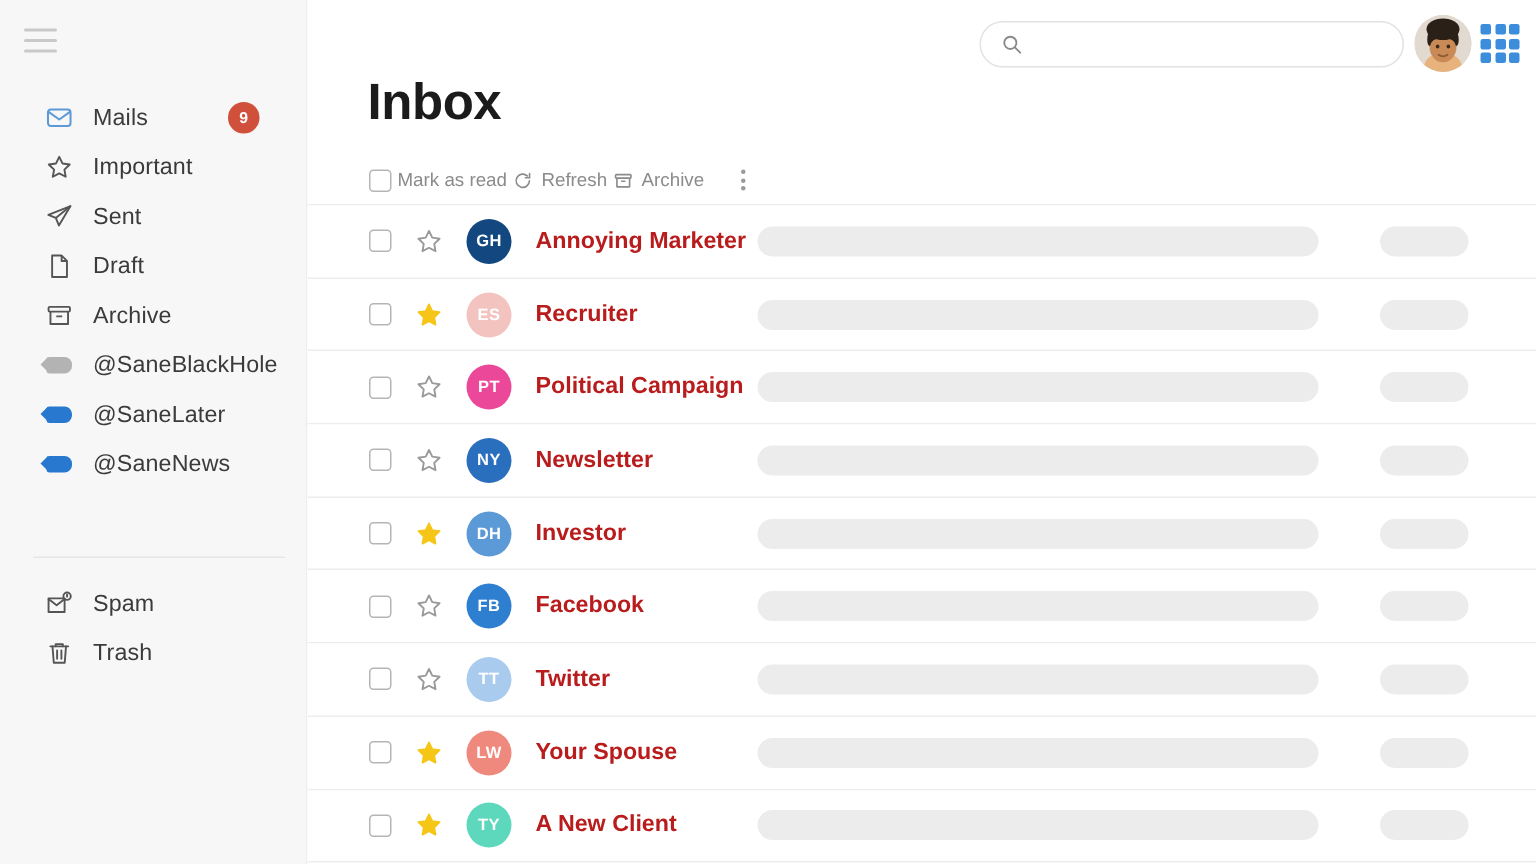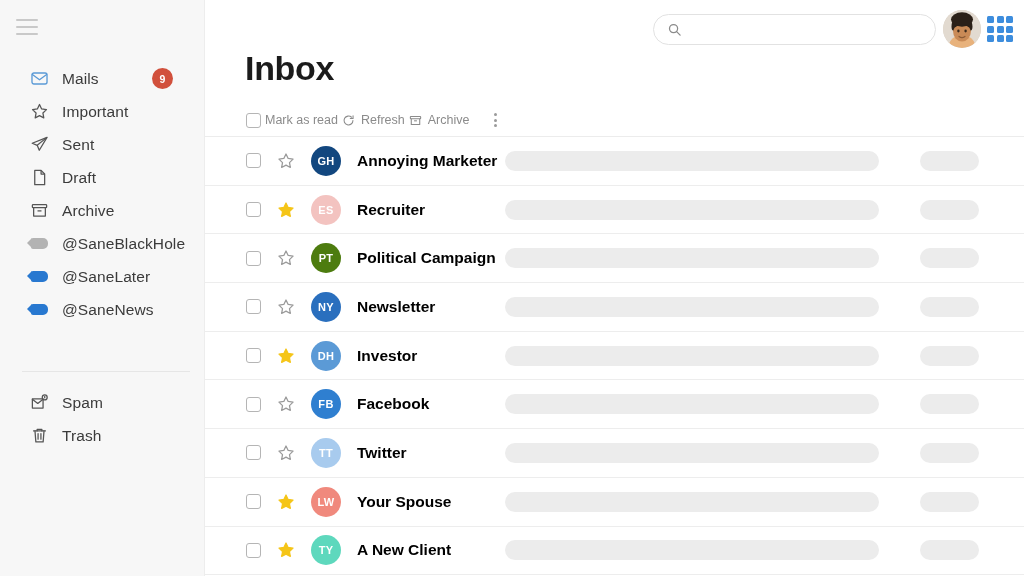--- a/index.html
+++ b/index.html
@@ -251,21 +251,21 @@
     font-size: 11px;
     font-weight: 700;
     letter-spacing: 0.3px;
   }
   .row-name {
     margin-left: 16px;
     width: 148px;
     flex: 0 0 148px;
     font-size: 15.5px;
     font-weight: 700;
-    color: #000000;
+    color: #b91c1c;
     white-space: nowrap;
     overflow: hidden;
   }
   .skel-long {
     width: 374px;
     height: 20px;
     border-radius: 10px;
     background: #ececec;
     flex: 0 0 374px;
   }
@@ -508,21 +508,21 @@
      <div class="skel-long"></div>
      <div class="skel-short"></div>
         </div>
         <div class="mail-row">
           <div class="row-check"></div>
      <div class="row-star">
             <svg width="18" height="18" viewBox="0 0 24 24" fill="none" stroke="#9a9a9a" stroke-width="1.7" stroke-linejoin="round">
               <path d="M12 2.6l2.9 6 6.5.92-4.75 4.6 1.13 6.48L12 17.55 6.22 20.6l1.13-6.48L2.6 9.52l6.5-.92z"></path>
             </svg>
           </div>
-     <div class="row-avatar" style="background:#4d7c0f;color:#ffffff;">PT</div>
+     <div class="row-avatar" style="background:#ec4899;color:#ffffff;">PT</div>
      <div class="row-name">Political Campaign</div>
      <div class="skel-long"></div>
      <div class="skel-short"></div>
         </div>
         <div class="mail-row">
           <div class="row-check"></div>
      <div class="row-star">
             <svg width="18" height="18" viewBox="0 0 24 24" fill="none" stroke="#9a9a9a" stroke-width="1.7" stroke-linejoin="round">
               <path d="M12 2.6l2.9 6 6.5.92-4.75 4.6 1.13 6.48L12 17.55 6.22 20.6l1.13-6.48L2.6 9.52l6.5-.92z"></path>
             </svg>

